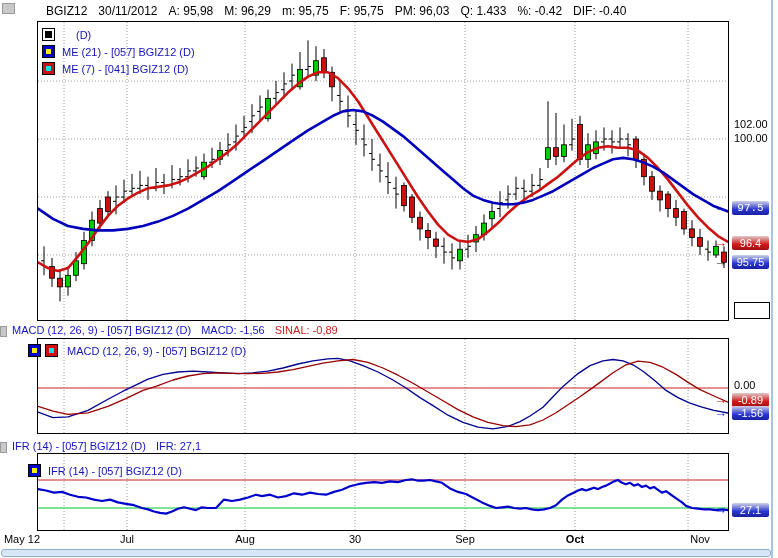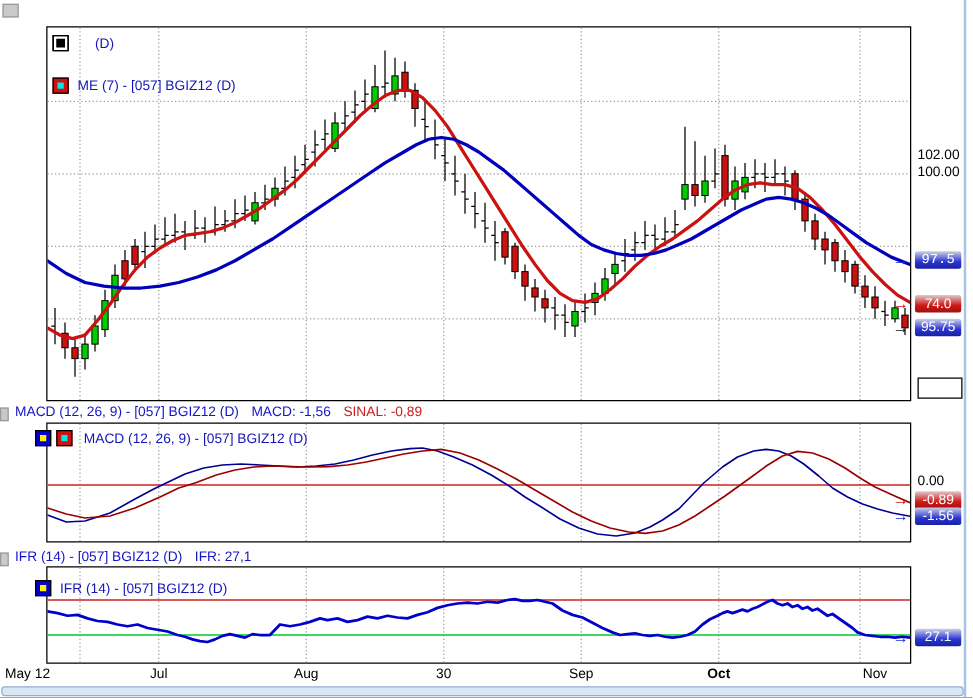--- a/index.html
+++ b/index.html
@@ -35,20 +35,21 @@
              border:1px solid #8fafd4;border-radius:3px;box-sizing:border-box;}
   #right-edge{position:absolute;left:771px;top:0;width:2px;height:558px;background:#a9c4e4;}
 </style>
 </head>
 <body>
 
 <div id="screen">
 
   <span class="graybox" style="left:2px;top:3px;width:13px;height:11px;"></span>
 
+  <div id="quote-bar"><span class="qf">BGIZ12</span><span class="qf">30/11/2012</span><span class="qf">A: 95,98</span><span class="qf">M: 96,29</span><span class="qf">m: 95,75</span><span class="qf">F: 95,75</span><span class="qf">PM: 96,03</span><span class="qf">Q: 1.433</span><span class="qf">%: -0.42</span><span class="qf">DIF: -0.40</span></div>
 
   <div class="panel" id="main-box">
     <svg viewBox="0 0 690 298" preserveAspectRatio="none">
         <line x1="26" y1="0" x2="26" y2="298" stroke="#9a9a9a" stroke-dasharray="1,2" stroke-width="1"></line>
         <line x1="89" y1="0" x2="89" y2="298" stroke="#9a9a9a" stroke-dasharray="1,2" stroke-width="1"></line>
         <line x1="207" y1="0" x2="207" y2="298" stroke="#9a9a9a" stroke-dasharray="1,2" stroke-width="1"></line>
         <line x1="317" y1="0" x2="317" y2="298" stroke="#9a9a9a" stroke-dasharray="1,2" stroke-width="1"></line>
         <line x1="427" y1="0" x2="427" y2="298" stroke="#9a9a9a" stroke-dasharray="1,2" stroke-width="1"></line>
         <line x1="537" y1="0" x2="537" y2="298" stroke="#9a9a9a" stroke-dasharray="1,2" stroke-width="1"></line>
         <line x1="650" y1="0" x2="650" y2="298" stroke="#9a9a9a" stroke-dasharray="1,2" stroke-width="1"></line>
@@ -303,25 +304,31 @@
         <line x1="0" y1="26" x2="690" y2="26" stroke="#cc2222" stroke-width="1.2"></line>
         <line x1="0" y1="54" x2="690" y2="54" stroke="#00c832" stroke-width="1.2"></line>
         <polyline points="0.0,35.1 8.0,36.5 16.0,38.6 24.0,37.9 32.0,40.7 40.0,42.8 48.0,43.5 56.0,45.6 64.0,47.0 72.0,45.6 80.0,48.4 88.0,49.8 96.0,51.2 104.0,54.0 110.0,55.4 116.0,57.5 122.0,58.9 128.0,59.6 134.0,57.5 140.0,54.7 146.0,53.3 152.0,54.7 158.0,56.1 164.0,53.3 170.0,54.0 178.0,54.0 186.0,45.6 194.0,47.0 202.0,45.6 210.0,43.5 218.0,40.7 224.0,42.1 232.0,40.7 240.0,43.5 248.0,42.1 256.0,39.3 264.0,40.7 272.0,38.6 280.0,40.0 288.0,40.7 296.0,37.9 304.0,35.8 312.0,32.3 320.0,30.2 328.0,28.8 336.0,28.1 344.0,28.8 352.0,27.4 360.0,28.1 368.0,26.0 374.0,25.3 380.0,26.7 386.0,26.7 392.0,26.0 398.0,27.4 404.0,28.8 412.0,34.4 420.0,37.9 428.0,40.0 436.0,44.2 444.0,48.4 452.0,51.9 458.0,54.0 464.0,53.3 470.0,52.6 476.0,54.0 482.0,54.7 488.0,54.0 494.0,55.4 500.0,56.1 506.0,55.4 512.0,54.0 518.0,51.2 524.0,45.6 530.0,41.4 536.0,38.6 540.0,36.5 544.0,35.1 548.0,36.5 552.0,35.1 556.0,33.7 560.0,35.1 564.0,33.0 568.0,31.6 572.0,29.5 576.0,27.4 580.0,26.0 584.0,28.8 588.0,30.2 592.0,28.8 596.0,31.6 600.0,30.2 604.0,33.0 608.0,31.6 612.0,34.4 616.0,33.0 620.0,35.8 624.0,38.6 628.0,37.2 632.0,40.0 636.0,42.8 640.0,45.6 644.0,48.4 648.0,51.9 654.0,54.0 660.0,54.7 666.0,55.4 672.0,55.4 678.0,56.1 684.0,55.4 690.0,56.1" fill="none" stroke="#0000cc" stroke-width="2.2" stroke-linejoin="round" stroke-linecap="round"></polyline>
       </svg>
   </div>
 
   <div class="lg" style="left:42px;top:28px;">
     <span class="sw sw-black"></span>
     <span class="suffix">(D)</span>
   </div>
+  <div class="lg" style="left:42px;top:45px;">
+    <span class="sw sw-blue">
+        <i></i>
+      </span>
+    <span>ME (21)  - [057] BGIZ12 (D)</span>
+  </div>
   <div class="lg" style="left:42px;top:62px;">
     <span class="sw sw-red">
         <i></i>
       </span>
-    <span>ME (7)  - [057] BGIZ12 (D)</span>
+    <span>ME (7)  - [041] BGIZ12 (D)</span>
   </div>
 
   <span class="graybox" style="left:0;top:326px;width:7px;height:11px;"></span>
   <div class="phdr" style="top:324px;">
     <span class="h-blue">MACD (12, 26, 9)  - [057] BGIZ12 (D)</span>
     <span class="h-blue">MACD: -1,56</span>
     <span class="h-red">SINAL: -0,89</span>
   </div>
   <div class="lg" style="left:28px;top:344px;gap:4px;">
     <span class="sw sw-blue">
@@ -345,21 +352,21 @@
     <span>IFR (14)  - [057] BGIZ12 (D)</span>
   </div>
 
   <div>
       <span class="tick" style="top: 74px; margin-top: 44px;">102.00</span>
       <span class="tick" style="top: 132px;">100.00</span>
       <span class="tick" style="top: 204px;">98.00</span>
       <span class="arrow" style="top: 200px; color: rgb(26, 42, 208);">→</span>
       <div class="badge blue" style="top: 201px; font-family: Liberation Mono, monospace;">97.5</div>
       <span class="arrow" style="top: 235px; color: rgb(204, 21, 21);">→</span>
-      <div class="badge red" style="top: 236px;">74.0</div>
+      <div class="badge red" style="top: 236px;">96.4</div>
       <span class="arrow" style="top: 254px; color: rgb(17, 17, 17);">→</span>
       <div class="badge blue" style="top: 255px;">95.75</div>
       <span class="tick" style="top: 379px;">0.00</span>
       <span class="arrow" style="top: 392px; color: rgb(204, 21, 21);">→</span>
       <div class="badge red" style="top: 393px;">-0.89</div>
       <span class="arrow" style="top: 405px; color: rgb(26, 42, 208);">→</span>
       <div class="badge blue" style="top: 406px;">-1.56</div>
       <span class="arrow" style="top: 502px; color: rgb(26, 42, 208);">→</span>
       <div class="badge blue" style="top: 503px;">27.1</div>
     </div>

